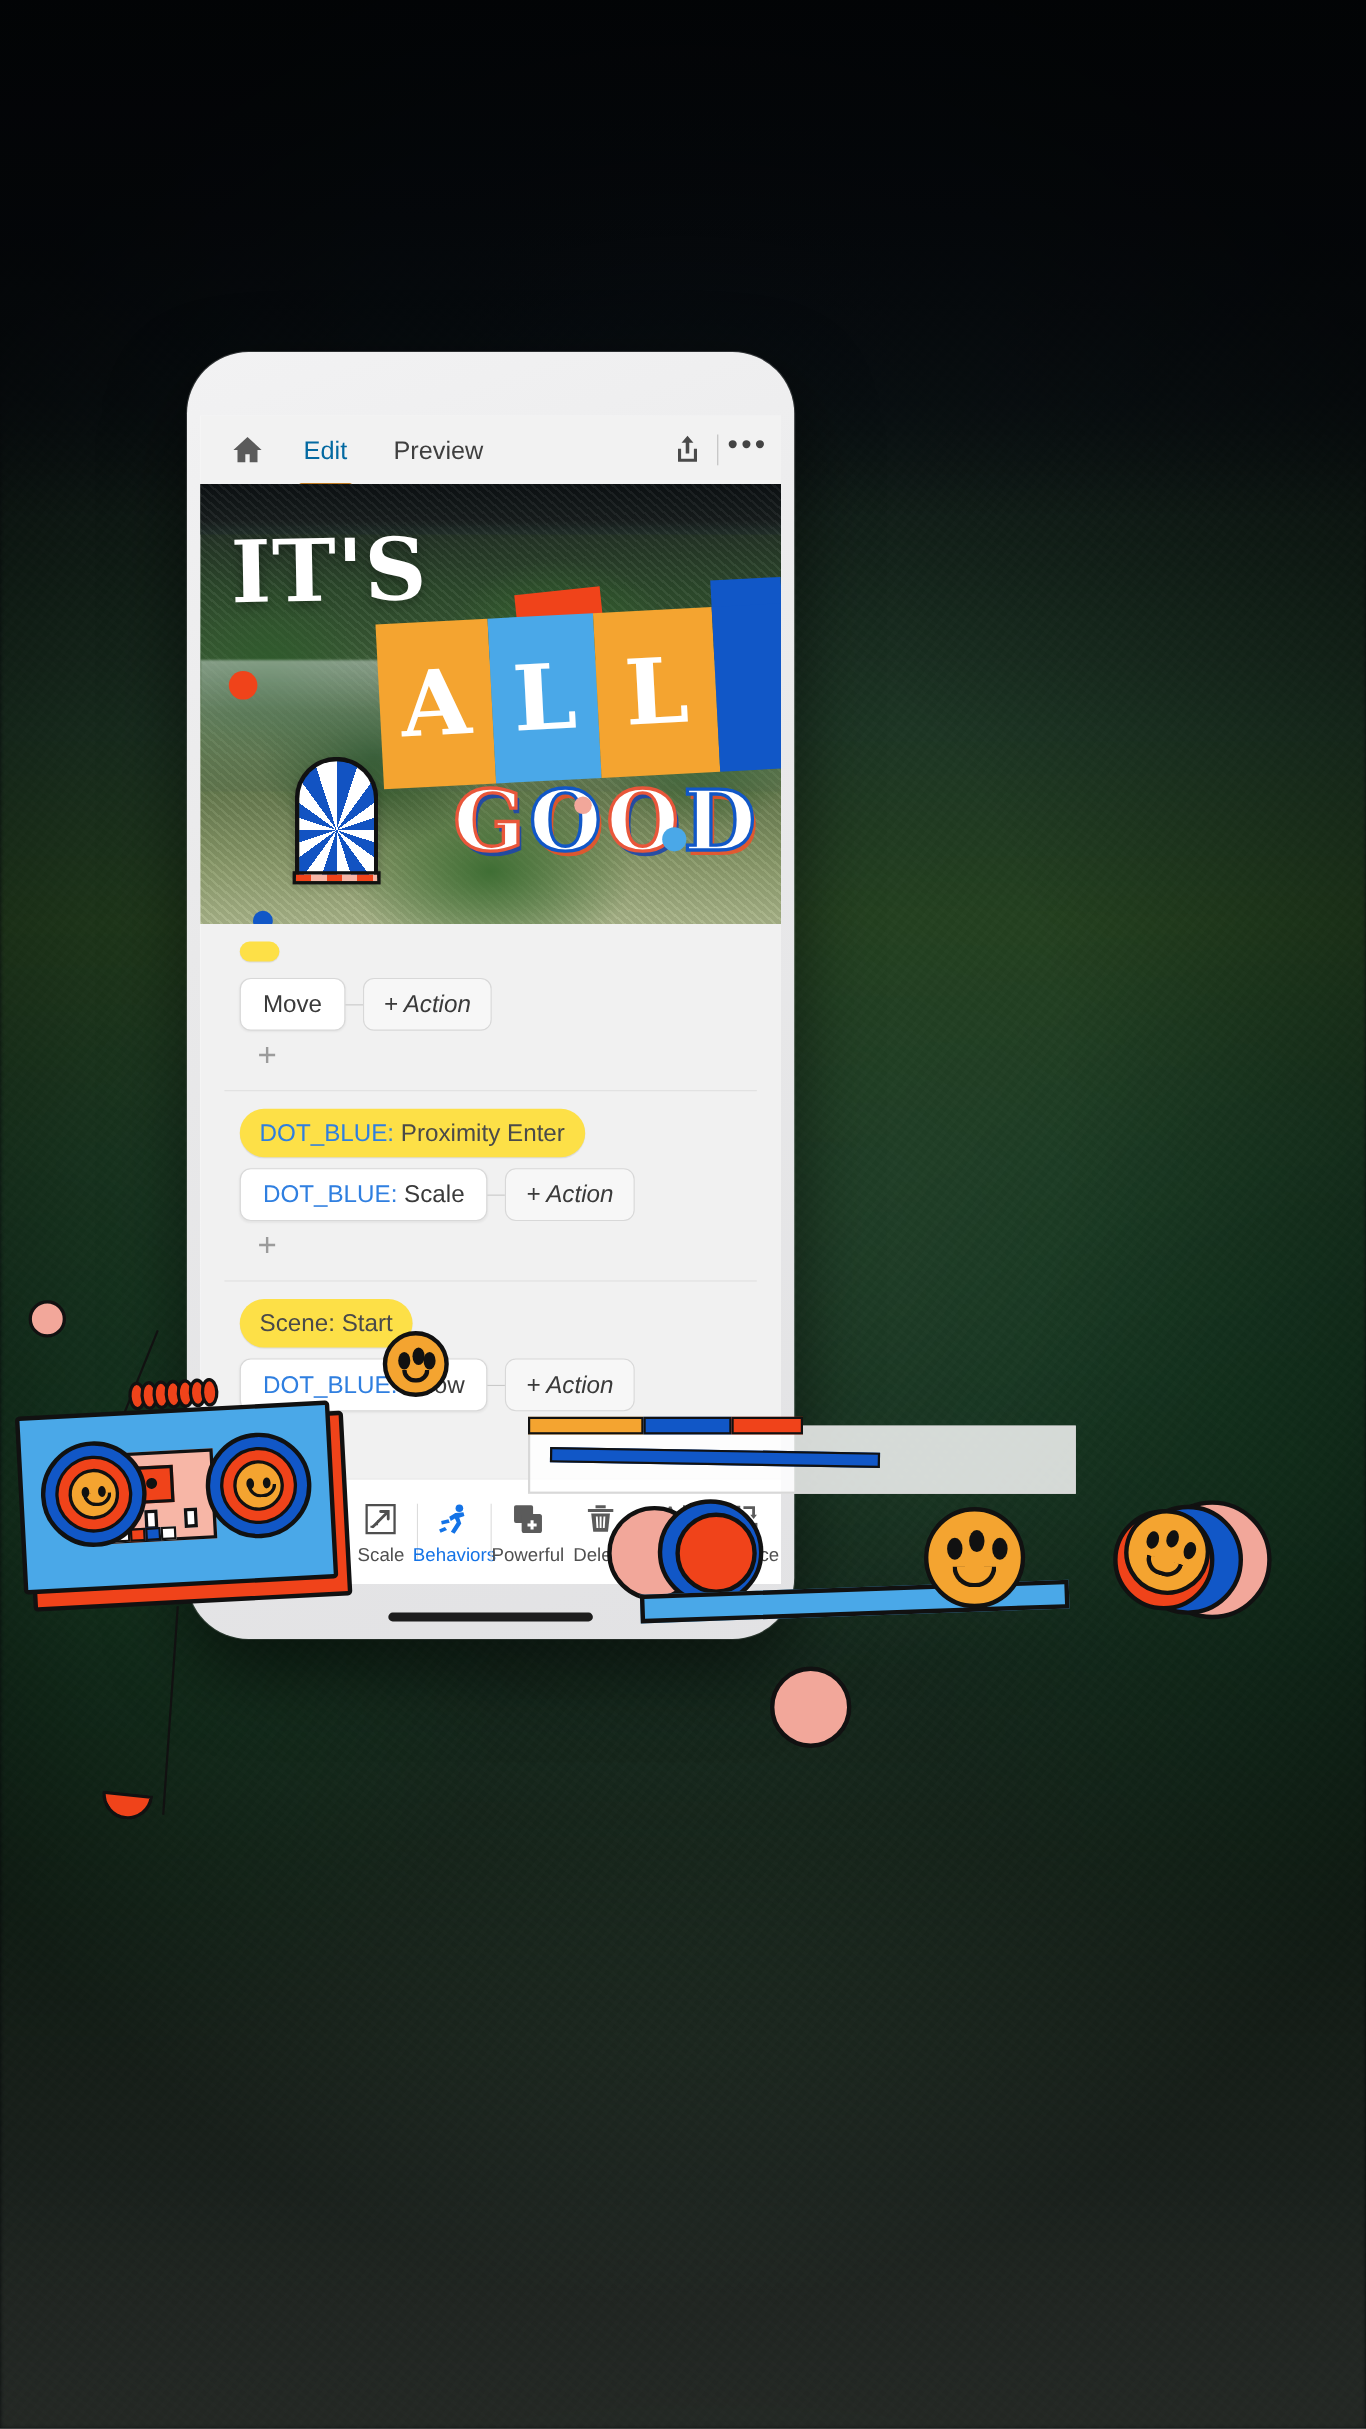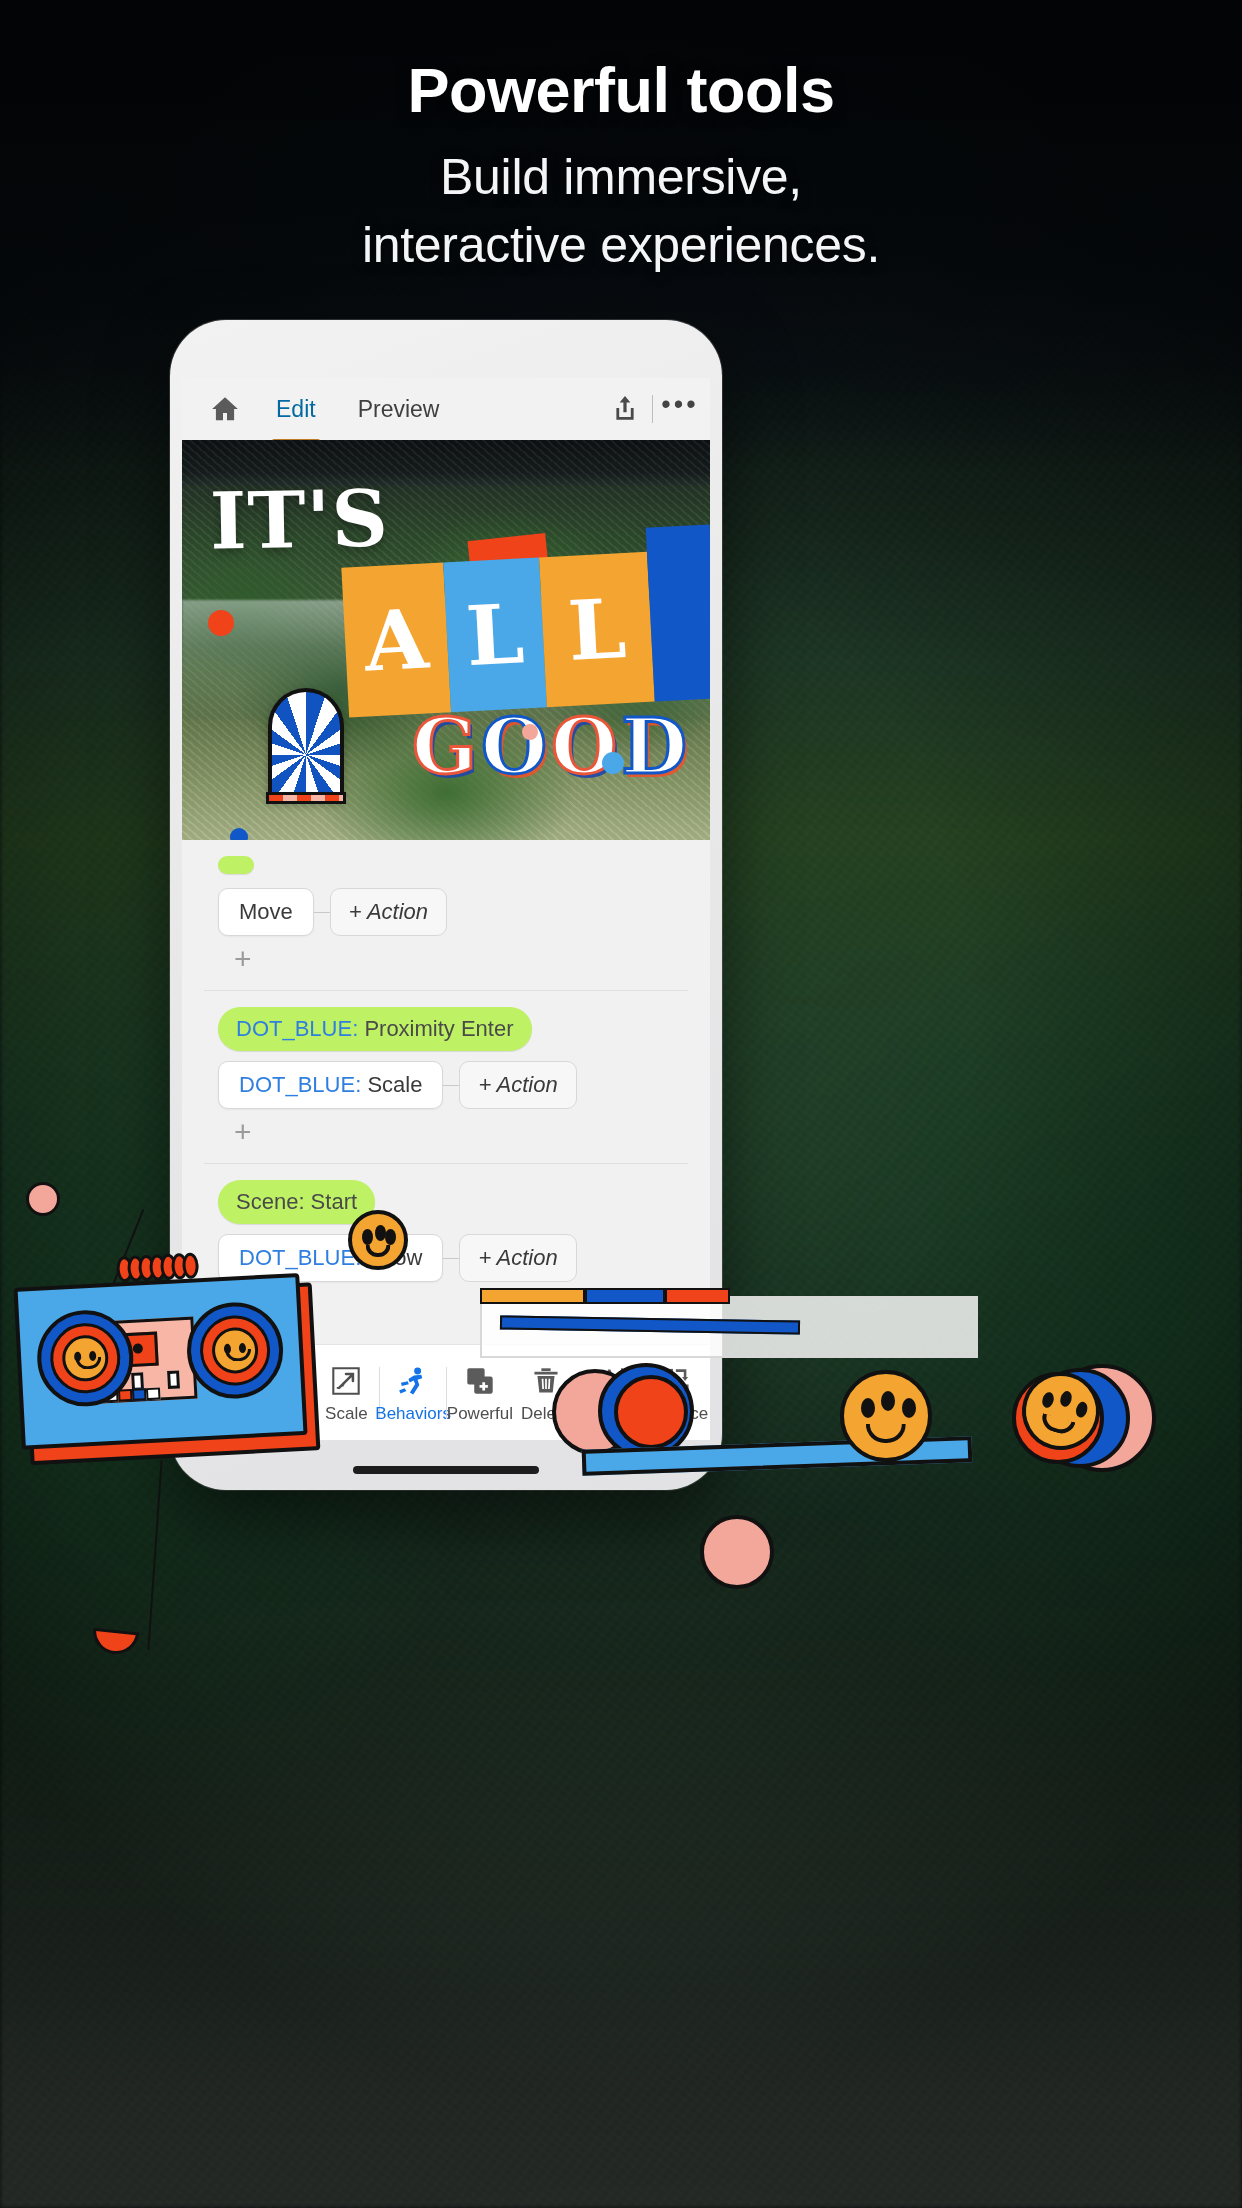--- a/index.html
+++ b/index.html
@@ -200,21 +200,21 @@
   }
   .seg { padding: 4px 4px 10px 4px; position:relative; }
   .seg.active { color:#2b2b2b; }
   .seg.active:after {
     content:""; position:absolute; left:0; right:0; bottom:0; height:3px; background:#2b2b2b;
   }
   .behavior-group { padding: 4px 22px 0 22px; }
   .group-sep { height:1px; background:#e0e0e0; margin: 8px 0 0 0; }
   .trigger-pill {
     display:inline-block;
-    background: #bef264;
+    background: #fde047;
     border-radius: 22px;
     padding: 9px 18px;
     font-size: 22px; color:#4a4a4a;
     margin: 12px 0 10px 14px;
     box-shadow: 0 1px 1px rgba(0,0,0,.10);
   }
   .trigger-pill .obj { color:#2f7fe0; }
   .action-row { display:flex; align-items:center; margin-left: 14px; }
   .action-chip {
     background:#fff; border:1px solid #d8d8d8; border-radius: 10px;
@@ -312,27 +312,20 @@
 </head>
 <body>
 
 <div id="stage">
 
   <div class="bg"></div>
   <div class="bg-noise"></div>
   <div class="bg-top-dark"></div>
   <div class="bg-vignette"></div>
 
-  <div class="headline-wrap">
-    <div class="headline">Powerful tools</div>
-    <div class="subhead">
-      <div>Build immersive,</div>
-      <div>interactive experiences.</div>
-    </div>
-  </div>
 
   <div id="phone">
     <div id="screen">
 
       <div class="app-bar">
         <div class="home-icon">
           <svg width="28" height="26" viewBox="0 0 24 22">
               <path d="M12 1 L23 11 h-3.2 v9.6 h-6.1 v-6.2 h-3.4 v6.2 H4.2 V11 H1 Z" fill="#5b5b5b"></path>
             </svg>
         </div>

